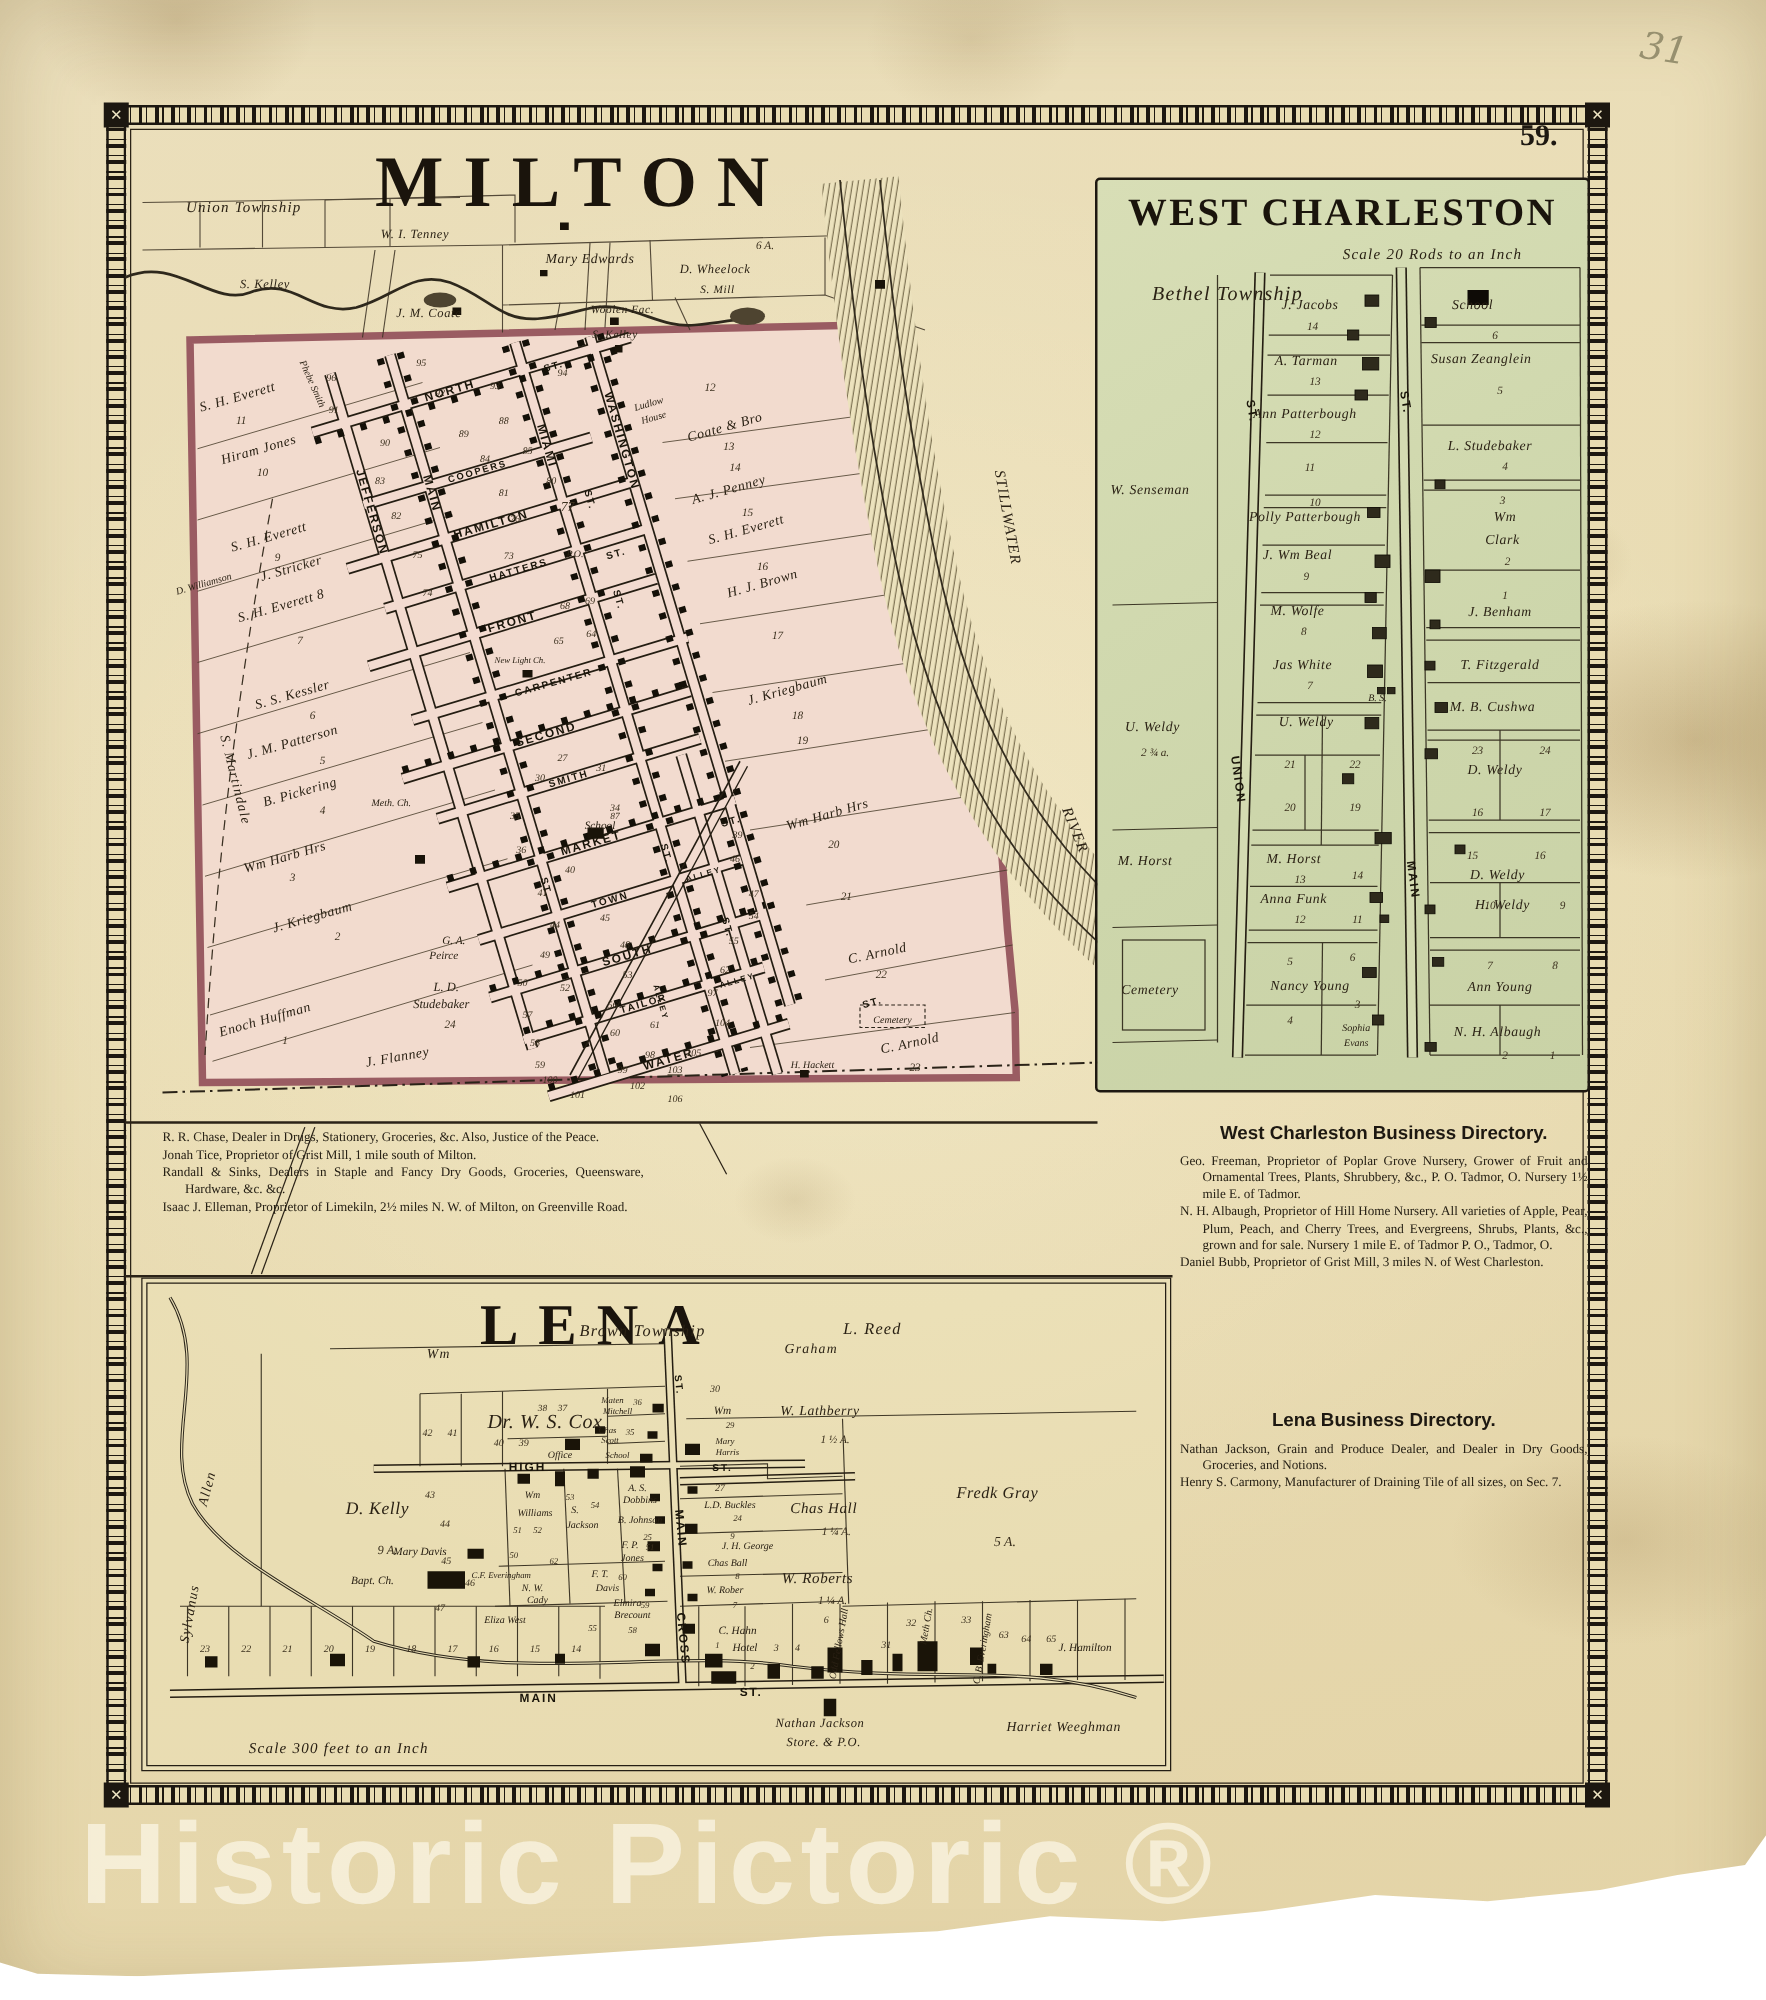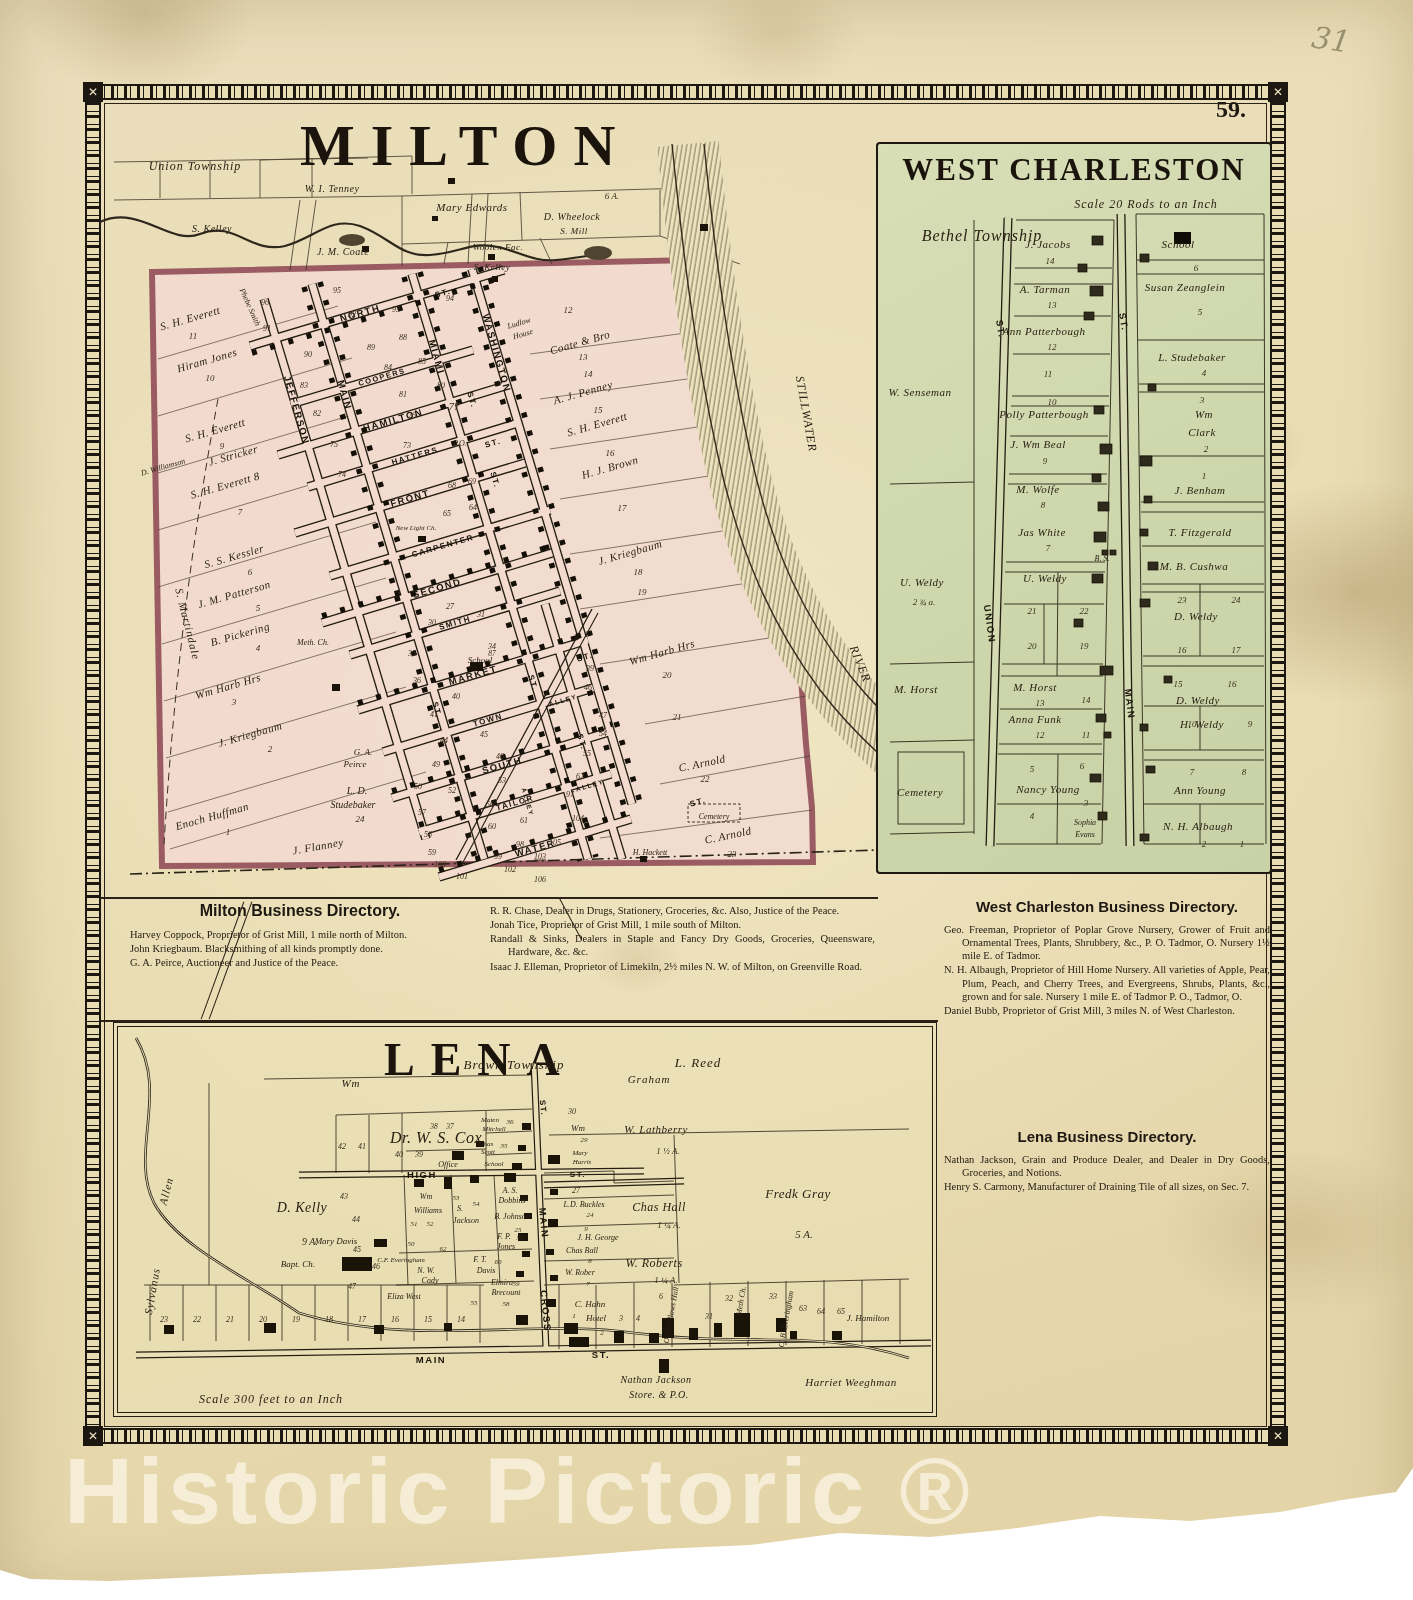--- a/index.html
+++ b/index.html
@@ -786,28 +786,20 @@
         <div class="ml st" style="left: 317px; top: 336px; transform: translate(-50%, -50%) rotate(0deg);">MAIN</div>
         <div class="ml st" style="left: 487px; top: 331px; transform: translate(-50%, -50%) rotate(0deg);">ST.</div>
         <div class="ml n" style="left: 542px; top: 356px; font-size: 10px; transform: translate(-50%, -50%) rotate(0deg);">Nathan Jackson</div>
         <div class="ml n" style="left: 545px; top: 371px; font-size: 10px; transform: translate(-50%, -50%) rotate(0deg);">Store. &amp; P.O.</div>
         <div class="ml n" style="left: 737px; top: 359px; font-size: 11px; transform: translate(-50%, -50%) rotate(0deg);">Harriet  Weeghman</div>
         <div class="ml sc" style="left: 157px; top: 376px; font-size: 12px; transform: translate(-50%, -50%) rotate(0deg);">Scale 300 feet to an Inch</div>
       </div>
   </div>
 
   <div class="dir" style="left:130px;top:902px;width:745px;display:flex;gap:20px;">
-    <div style="width:340px;">
-      <h3>Milton Business Directory.</h3>
-      <div>
-          <p class="dir-entry">Harvey Coppock, Proprietor of Grist Mill, 1 mile north of Milton.</p>
-          <p class="dir-entry">John Kriegbaum.  Blacksmithing of all kinds promptly done.</p>
-          <p class="dir-entry">G. A. Peirce, Auctioneer and Justice of the Peace.</p>
-        </div>
-    </div>
     <div style="width:385px;padding-top:2px;">
       <div>
           <p class="dir-entry">R. R. Chase, Dealer in Drugs, Stationery, Groceries, &amp;c.  Also, Justice of the Peace.</p>
           <p class="dir-entry">Jonah Tice, Proprietor of Grist Mill, 1 mile south of Milton.</p>
           <p class="dir-entry">Randall &amp; Sinks, Dealers in Staple and Fancy Dry Goods, Groceries, Queensware, Hardware, &amp;c. &amp;c.</p>
           <p class="dir-entry">Isaac J. Elleman, Proprietor of Limekiln, 2½ miles N. W. of Milton, on Greenville Road.</p>
         </div>
     </div>
   </div>
 

